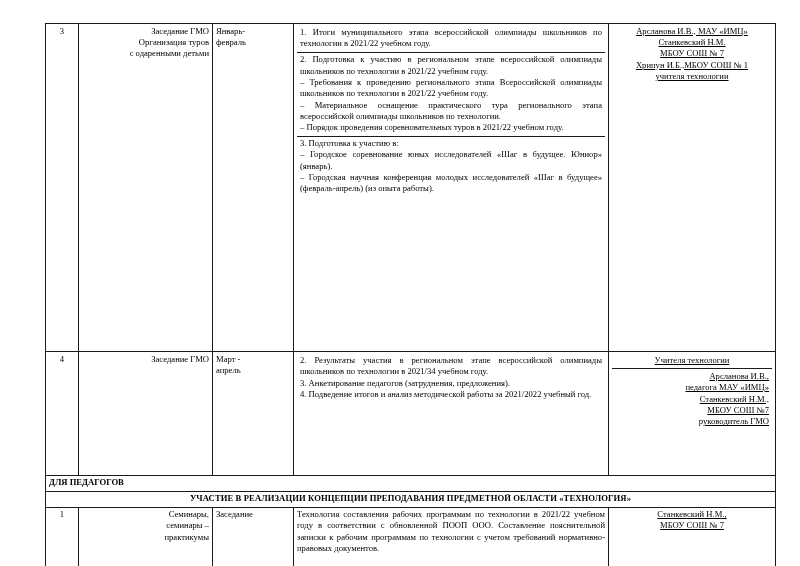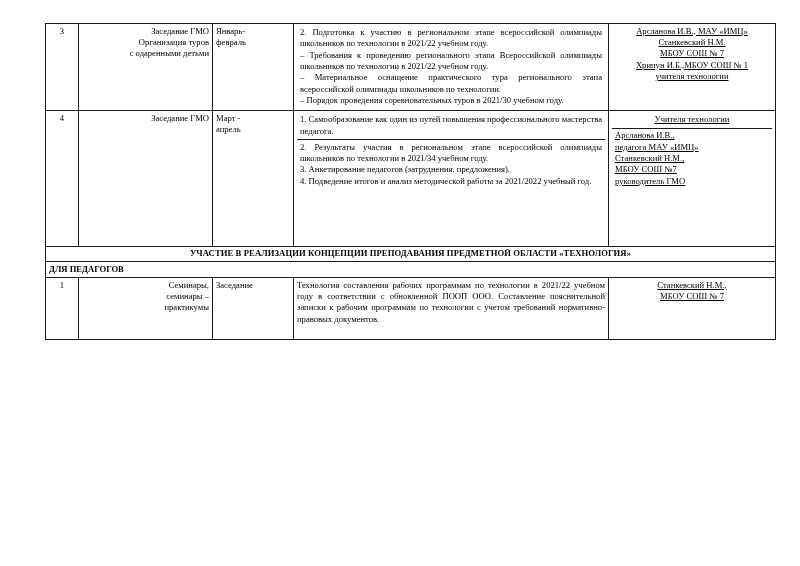--- a/index.html
+++ b/index.html
@@ -115,24 +115,36 @@
         </td>
         <td class="date">
           <p class="l">Январь-</p>
           <p class="l">февраль</p>
         </td>
         <td class="cont nopad">
           <table class="sub">
             <tbody>
               <tr>
                 <td>
+                  <p class="l">1. Итоги муниципального этапа всероссийской олимпиады школьников по технологии в 2021/22 учебном году.</p>
+                </td>
+              </tr>
+              <tr>
+                <td>
                   <p class="l">2. Подготовка к участию в региональном этапе всероссийской олимпиады школьников по технологии в 2021/22 учебном году.</p>
                   <p class="l">– Требования к проведению регионального этапа Всероссийской олимпиады школьников по технологии в 2021/22 учебном году.</p>
                   <p class="l">– Материальное оснащение практического тура регионального этапа всероссийской олимпиады школьников по технологии.</p>
-                  <p class="l">– Порядок проведения соревновательных туров в 2021/30 учебном году.</p>
+                  <p class="l">– Порядок проведения соревновательных туров в 2021/22 учебном году.</p>
+                </td>
+              </tr>
+              <tr>
+                <td class="tall-a">
+                  <p class="l">3. Подготовка к участию в:</p>
+                  <p class="l">– Городское соревнование юных исследователей «Шаг в будущее. Юниор» (январь).</p>
+                  <p class="l">– Городская научная конференция молодых исследователей «Шаг в будущее» (февраль-апрель) (из опыта работы).</p>
                 </td>
               </tr>
             </tbody>
           </table>
         </td>
         <td class="resp">
           <p class="l">Арсланова И.В., МАУ «ИМЦ»</p>
           <p class="l">Станкевский Н.М.</p>
           <p class="l">МБОУ СОШ № 7</p>
           <p class="l">Хрипун И.Б.,МБОУ СОШ № 1</p>
@@ -148,62 +160,57 @@
           <p class="l">Заседание ГМО</p>
         </td>
         <td class="date">
           <p class="l">Март -</p>
           <p class="l">апрель</p>
         </td>
         <td class="cont nopad">
           <table class="sub">
             <tbody>
               <tr>
-                <td>
-                  <p class="l">1. Самообразование как один из путей повышения профессионального мастерства педагога.</p>
-                </td>
-              </tr>
-              <tr>
                 <td class="tall-b">
                   <p class="l">2. Результаты участия в региональном этапе всероссийской олимпиады школьников по технологии в 2021/34 учебном году.</p>
                   <p class="l">3. Анкетирование педагогов (затруднения, предложения).</p>
                   <p class="l">4. Подведение итогов и анализ методической работы за 2021/2022 учебный год.</p>
                 </td>
               </tr>
             </tbody>
           </table>
         </td>
         <td class="resp nopad">
           <table class="sub">
             <tbody>
               <tr>
                 <td style="text-align:center">
                   <p class="l">Учителя технологии</p>
                 </td>
               </tr>
               <tr>
-                <td class="tall-b" style="text-align:left">
+                <td class="tall-b" style="text-align:right">
                   <p class="l">Арсланова И.В.,</p>
                   <p class="l">педагога МАУ «ИМЦ»</p>
                   <p class="l">Станкевский Н.М.,</p>
                   <p class="l">МБОУ СОШ №7</p>
                   <p class="l">руководитель ГМО</p>
                 </td>
               </tr>
             </tbody>
           </table>
         </td>
       </tr>
 
       <tr>
+        <td class="subhead" colspan="5">ДЛЯ ПЕДАГОГОВ</td>
+      </tr>
+
+      <tr>
         <td class="banner" colspan="5">УЧАСТИЕ В РЕАЛИЗАЦИИ КОНЦЕПЦИИ ПРЕПОДАВАНИЯ ПРЕДМЕТНОЙ ОБЛАСТИ «ТЕХНОЛОГИЯ»</td>
-      </tr>
-
-      <tr>
-        <td class="subhead" colspan="5">ДЛЯ ПЕДАГОГОВ</td>
       </tr>
 
       <tr>
         <td class="num">
           <p class="l">1</p>
         </td>
         <td class="form">
           <p class="l">Семинары,</p>
           <p class="l">семинары –</p>
           <p class="l">практикумы</p>

